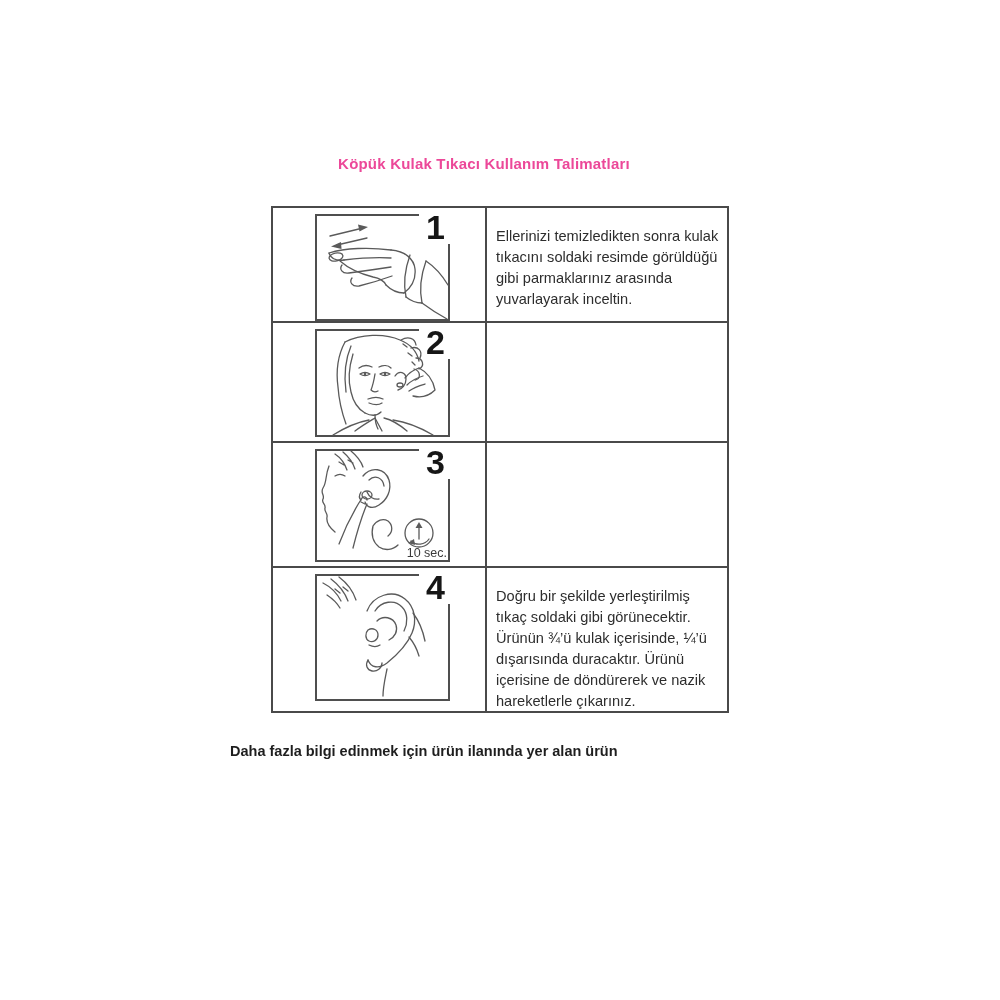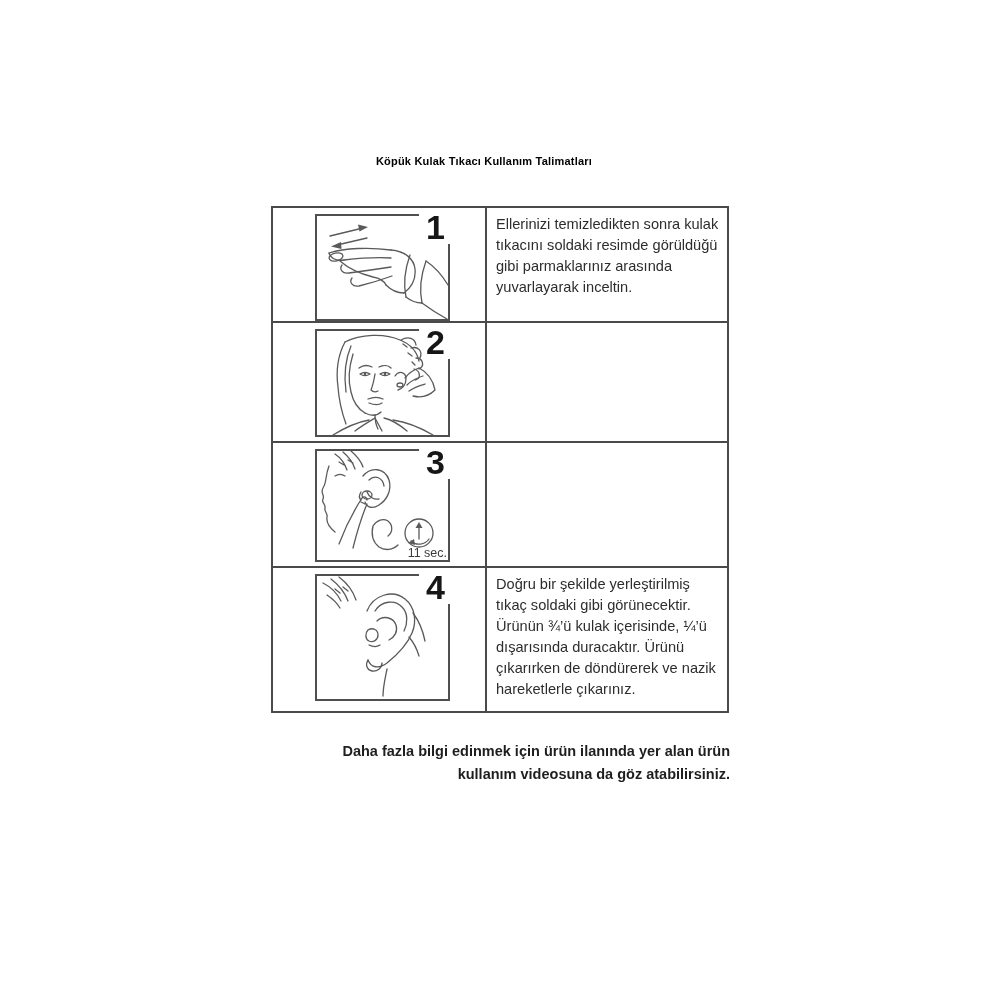--- a/index.html
+++ b/index.html
@@ -3,55 +3,55 @@
 <meta charset="utf-8">
 <style>
   html, body { margin:0; padding:0; }
   body {
     width:1000px; height:1000px; background:#ffffff; position:relative;
     font-family:"Liberation Sans", sans-serif; overflow:hidden;
     -webkit-font-smoothing:antialiased;
   }
   .page-title {
     position:absolute; left:234px; top:155px; width:500px;
-    text-align:center; font-weight:bold; font-size:11px; color:#000000;
+    text-align:center; font-weight:bold; font-size:15px; color:#ec4899;
     letter-spacing:0.2px;
   }
   .inst-table {
     position:absolute; left:271px; top:206px; width:458px;
     border:2px solid #4a4a4a; box-sizing:border-box; background:#fff;
   }
   .row { display:flex; border-top:2px solid #4a4a4a; }
   .row.first { border-top:none; }
   .cell-img {
     width:214px; flex:0 0 214px; box-sizing:border-box;
     border-right:2px solid #4a4a4a; position:relative;
   }
   .cell-text {
     flex:1; padding:6px 8px 4px 9px; box-sizing:border-box;
-    font-size:14.6px; line-height:21px; color:#2d2d2d;
+    font-size:14.6px; line-height:21px; color:#2d2d2d;margin-top:12px;
   }
   .r1 { height:113px; } .r2 { height:118px; } .r3 { height:123px; } .r4 { height:143px; }
   .imgbox { position:absolute; left:42px; top:6px; }
   .imgbox svg { display:block; }
   .stepnum {
     position:absolute; top:-5px; right:5px;
     font-size:34px; font-weight:bold; color:#161616; line-height:36px;
   }
   .timer-label {
     position:absolute; right:3px; bottom:2px;
     font-size:12.5px; color:#3c3c3c;
   }
   .art { stroke:#5a5a5a; stroke-width:1.3; fill:none; stroke-linecap:round; stroke-linejoin:round; }
   .artfill { fill:#5a5a5a; stroke:none; }
   .frm { stroke:#4f4f4f; stroke-width:2; fill:none; }
   .plugfill { fill:#ffffff; stroke:#5a5a5a; stroke-width:1.3; }
   .footer-note {
     position:absolute; left:230px; top:740px; width:500px;
-    text-align:right; font-weight:bold; font-size:14.5px; line-height:23px;
+    text-align:left; font-weight:bold; font-size:14.5px; line-height:23px;
     color:#1e1e1e;
   }
 </style>
 </head>
 <body>
 
 <div class="page-title">Köpük Kulak Tıkacı Kullanım Talimatları</div>
 
 <div class="inst-table">
 
@@ -137,21 +137,21 @@
           <path class="art" d="M58 77 C 62 71 68 69 73 72 C 78 76 78 83 73 87 M58 77 C 56 85 58 93 64 98 C 70 102 78 101 83 96"></path>
           <g>
             <circle class="art" cx="104" cy="84" r="14"></circle>
             <path class="art" d="M104 90 V77"></path>
             <polygon class="artfill" points="104,73 100.5,79 107.5,79"></polygon>
             <path class="art" d="M96 92 C 101 97 110 96 114 90"></path>
             <polygon class="artfill" points="93,94 99,90 100,96"></polygon>
           </g>
         </svg>
         <div class="stepnum">3</div>
-        <div class="timer-label">11 sec.</div>
+        <div class="timer-label">10 sec.</div>
       </div>
     </div>
   </div>
 
   <div class="row r4">
     <div class="cell-img">
       <div class="imgbox">
         <svg width="135" height="127" viewBox="0 0 135 127">
           <path class="frm" d="M0 1 H104 M1 0 V127 M0 126 H135 M134 30 V127"></path>
           <path class="art" d="M8 9 C 16 13 22 19 26 27 M16 5 C 24 11 30 19 33 27 M24 3 C 32 9 38 17 41 26 M12 21 C 18 25 22 29 25 34 M20 15 l5 4 M28 13 l5 4"></path>
@@ -160,21 +160,20 @@
           <path class="art" d="M62 47 C 68 41 78 43 81 51 C 83 57 80 63 74 66"></path>
           <path class="plugfill" d="M53 56 C 58 53 63 56 63 61 C 63 66 58 69 54 67 C 50 65 50 59 53 56 Z"></path>
           <path class="art" d="M54 71 C 58 73 62 73 65 71"></path>
           <path class="art" d="M53 86 C 50 91 52 96 57 97 C 62 98 67 94 67 89"></path>
           <path class="art" d="M98 39 C 104 47 108 57 110 67 M94 63 C 99 69 102 75 104 82"></path>
           <path class="art" d="M72 95 C 70 105 68 113 68 122"></path>
         </svg>
         <div class="stepnum">4</div>
       </div>
     </div>
-    <div class="cell-text">Doğru bir şekilde yerleştirilmiş tıkaç soldaki gibi görünecektir. Ürünün ¾’ü kulak içerisinde, ¼’ü dışarısında duracaktır. Ürünü çıkarırken de döndürerek ve nazik hareketlerle çıkarınız.</div>
+    <div class="cell-text">Doğru bir şekilde yerleştirilmiş tıkaç soldaki gibi görünecektir. Ürünün ¾’ü kulak içerisinde, ¼’ü dışarısında duracaktır. Ürünü içerisine de döndürerek ve nazik hareketlerle çıkarınız.</div>
   </div>
 
 </div>
 
 <div class="footer-note">
   <div>Daha fazla bilgi edinmek için ürün ilanında yer alan ürün</div>
-  <div>kullanım videosuna da göz atabilirsiniz.</div>
 </div>
 
 </body></html>

